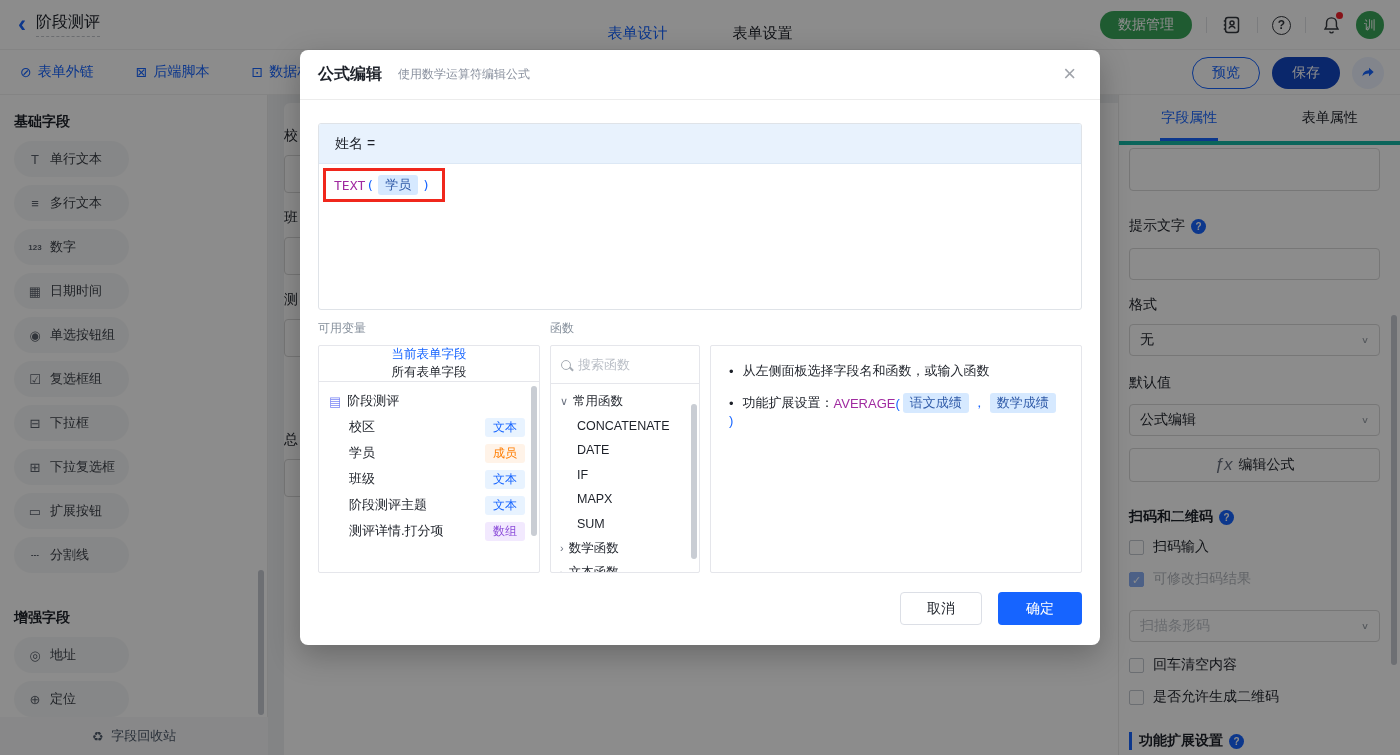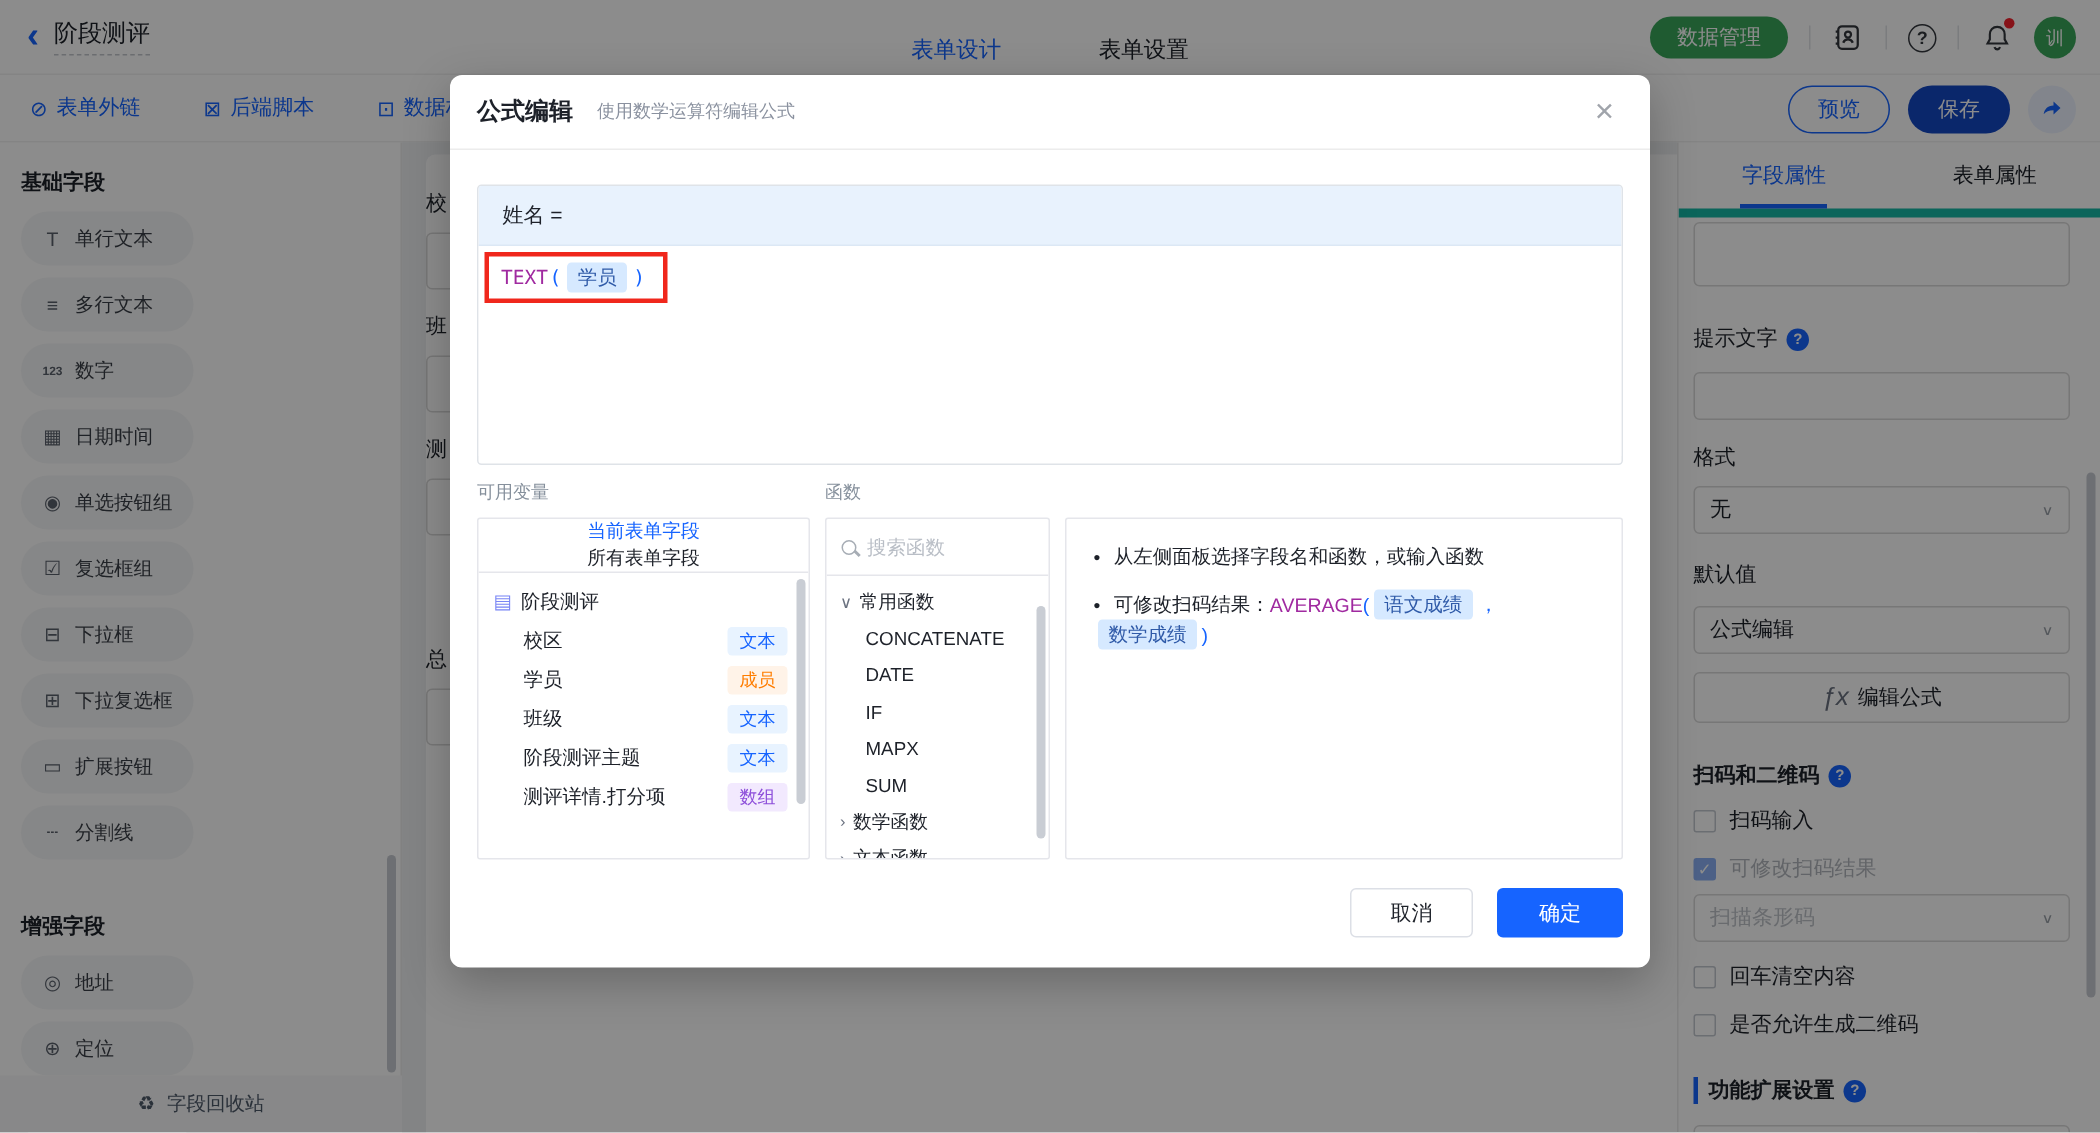--- a/index.html
+++ b/index.html
@@ -57,21 +57,21 @@
   .sb-scroll { position:absolute; right:3px; top:475px; width:6px; height:145px; border-radius:3px; background:#c6cad1; }
 
   
   .canvas { position:absolute; left:268px; top:95px; right:282px; bottom:0; background:#eef0f3; }
   .canvas-card { position:absolute; left:16px; top:8px; right:-200px; bottom:0; background:#fff; border-radius:6px 6px 0 0; }
   .cv-label { position:absolute; left:16px; font-size:14px; color:#1d2129; }
   .cv-input { position:absolute; left:16px; width:300px; height:38px; border:1px solid #d9d9d9; border-radius:4px; background:#fff; }
 
   
   .props { position:absolute; right:0; top:95px; width:282px; bottom:0; background:#fff; border-left:1px solid #ececec; overflow:hidden; }
-  .pr-tabs { height:50px; display:flex; border-bottom:6px solid #14b8a6; }
+  .pr-tabs { height:50px; display:flex; border-bottom:4px solid #14b8a6; }
   .pr-tab { flex:1; display:flex; align-items:center; justify-content:center; font-size:14px; color:#1d2129;
             position:relative; cursor:pointer; }
   .pr-tab.active { color:#1664ff; }
   .pr-tab.active::after { content:""; position:absolute; bottom:0; left:50%; transform:translateX(-50%);
                           width:58px; height:3px; background:#1664ff; }
   .pr-body { padding:0 20px 0 10px; }
   .pr-box { width:100%; border:1px solid #d9d9d9; border-radius:4px; background:#fff; }
   .pr-label { font-size:14px; color:#1d2129; display:flex; align-items:center; gap:6px; }
   .pr-label.bold { font-weight:bold; }
   .q-ic { width:15px; height:15px; border-radius:50%; background:#1664ff; color:#fff; font-size:10px; font-weight:bold;
@@ -346,21 +346,21 @@
 
       <div class="cb-row" style="margin-top:12px">
         <span class="cb"></span>
         <span>扫码输入</span>
       </div>
       <div class="cb-row disabled" style="margin-top:14px">
         <span class="cb checked">✓</span>
         <span>可修改扫码结果</span>
       </div>
 
-      <div class="pr-select disabled" style="margin-top:8px">
+      <div class="pr-select disabled" style="margin-top:22px">
         <span>扫描条形码</span>
         <span class="chev">∨</span>
       </div>
 
       <div class="cb-row" style="margin-top:14px">
         <span class="cb"></span>
         <span>回车清空内容</span>
       </div>
       <div class="cb-row" style="margin-top:14px">
         <span class="cb"></span>
@@ -472,21 +472,21 @@
       <div class="f-scroll"></div>
     </div>
 
     <div class="m-panel tips-panel">
       <div class="tip-line">
         <span class="tip-bullet">•</span>
         <span>从左侧面板选择字段名和函数，或输入函数</span>
       </div>
       <div class="tip-line">
         <span class="tip-bullet">•</span>
-        <span>可修改扫码结果：</span>
+        <span>功能扩展设置：</span>
         <span class="tip-kw">AVERAGE</span>
         <span class="tip-paren">(</span>
         <span class="chip">语文成绩</span>
         <span class="tip-comma">，</span>
         <span class="chip">数学成绩</span>
         <span class="tip-paren">)</span>
       </div>
     </div>
 
     <div class="m-btn-cancel">取消</div>

